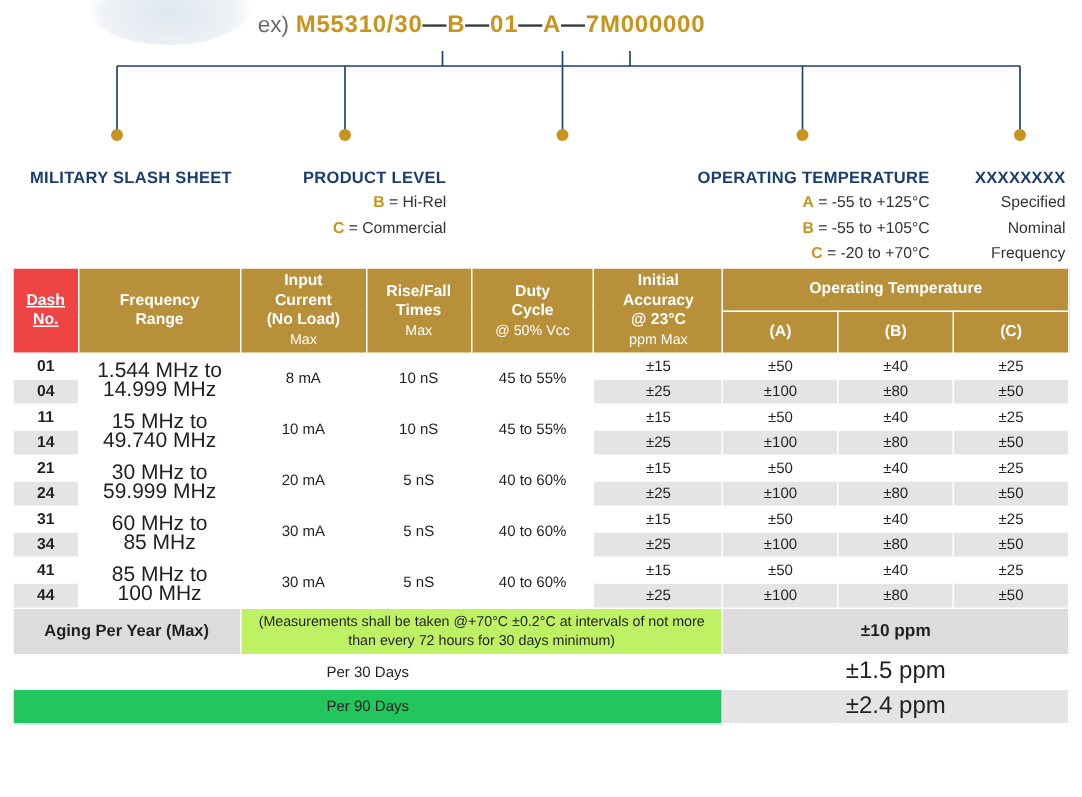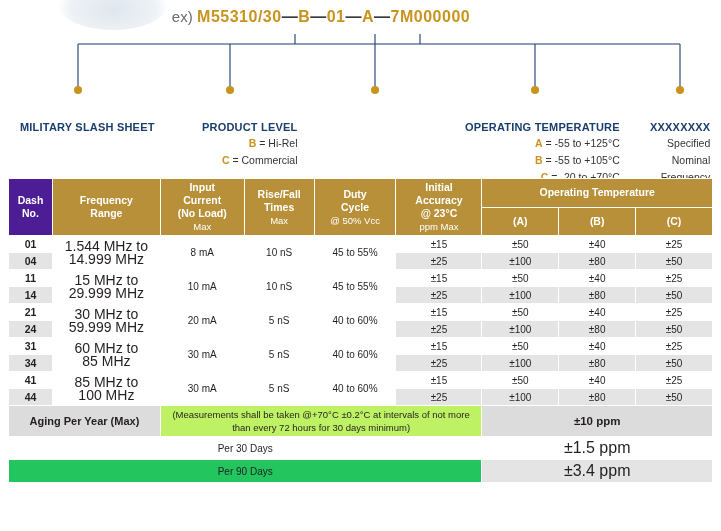--- a/index.html
+++ b/index.html
@@ -23,21 +23,21 @@
   .pn-code{
     font-size:16px;font-weight:bold;color:#c8941e;letter-spacing:0.5px;
   }
   .pn-code .sep{color:#3a3a3a;font-weight:bold;}
 
   
   .connectors{position:absolute;left:0;top:30px;width:721px;height:72px;}
 
   
   .legend{position:absolute;left:0;top:105px;width:721px;height:62px;}
-  .legend-col{position:absolute;top:16px;padding-left:10px;}
+  .legend-col{position:absolute;top:8px;padding-left:10px;}
   .legend-title{
     font-size:11px;font-weight:bold;color:#1a3e6e;letter-spacing:0.2px;
     white-space:nowrap;
   }
   .legend-sub{font-size:10.5px;color:#333;margin-top:3px;line-height:14px;white-space:nowrap;text-align:right;}
   .legend-sub b{color:#c8941e;}
 
   
   table.main{
     position:absolute;left:8px;top:178px;
@@ -48,21 +48,21 @@
   table.main td, table.main th{
     border:1px solid #ffffff;
     text-align:center;
     vertical-align:middle;
     padding:2px 2px;
   }
   .hdr{
     background:#b9903a;color:#ffffff;font-weight:bold;font-size:10.5px;
     line-height:13px;
   }
-  .hdr.dark{background:#4c1d95;}
+  .hdr.dark{background:#ef4444;text-decoration:underline;}
   .hdr .small{font-weight:normal;font-size:9.5px;}
   .cell-white{background:#ffffff;color:#231f20;}
   .cell-grey{background:#e4e4e4;color:#231f20;}
   .dashno{font-weight:bold;font-size:10.5px;}
   .freq{font-size:14px;line-height:13px;}
   .aging-label{
     background:#dcdcdc;color:#231f20;font-weight:bold;font-size:11px;
     text-align:left;padding-left:14px;
   }
   .aging-note{
@@ -216,21 +216,21 @@
       <td class="cell-grey">±25</td>
       <td class="cell-grey">±100</td>
       <td class="cell-grey">±80</td>
       <td class="cell-grey">±50</td>
     </tr>
 
     <tr>
       <td class="cell-white dashno">11</td>
       <td class="cell-white freq" rowspan="2">
         <span>15 MHz to</span><br>
-        <span>29.999 MHz</span>
+        <span>49.740 MHz</span>
       </td>
       <td class="cell-white" rowspan="2">10 mA</td>
       <td class="cell-white" rowspan="2">10 nS</td>
       <td class="cell-white" rowspan="2">45 to 55%</td>
       <td class="cell-white">±15</td>
       <td class="cell-white">±50</td>
       <td class="cell-white">±40</td>
       <td class="cell-white">±25</td>
     </tr>
     <tr>
@@ -314,16 +314,16 @@
         <span>more than every 72 hours for 30 days minimum)</span>
       </td>
       <td class="aging-val" colspan="3">±10 ppm</td>
     </tr>
     <tr>
       <td class="sub-label" colspan="6">Per 30 Days</td>
       <td class="sub-val" colspan="3">±1.5 ppm</td>
     </tr>
     <tr>
       <td class="sub-label g" colspan="6">Per 90 Days</td>
-      <td class="sub-val g" colspan="3">±3.4 ppm</td>
+      <td class="sub-val g" colspan="3">±2.4 ppm</td>
     </tr>
   </tbody>
 </table>
 
 </body></html>

